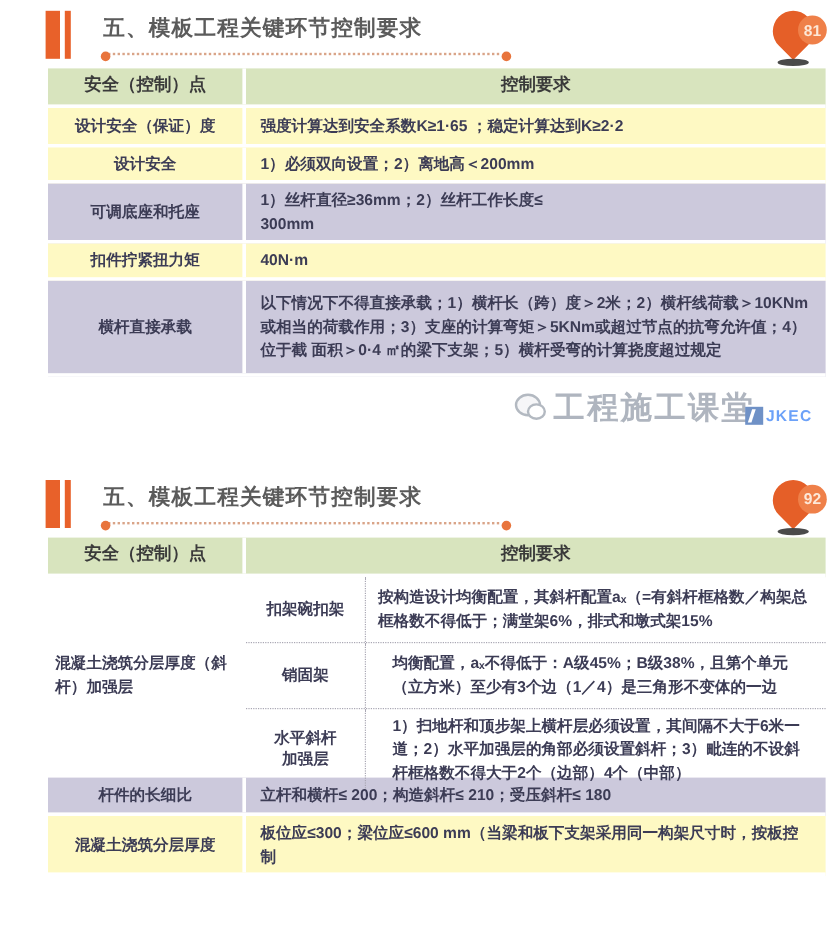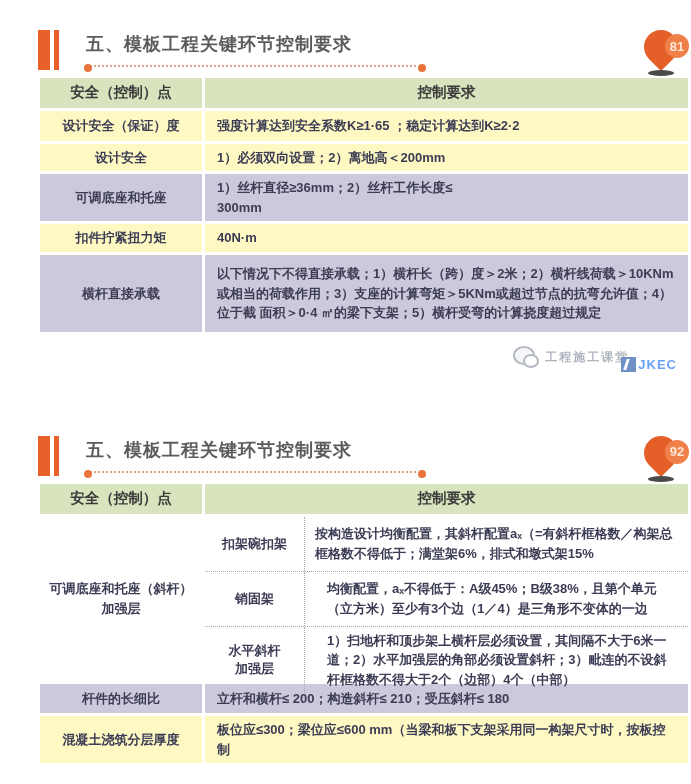--- a/index.html
+++ b/index.html
@@ -1,19 +1,19 @@
 <!DOCTYPE html>
 <html><head>
 <meta charset="utf-8">
 <style>
   * { margin:0; padding:0; box-sizing:border-box; }
   html,body { width:691px; background:#ffffff; font-family:"Liberation Sans","DejaVu Sans",sans-serif; }
   body { height:784px; overflow:hidden; }
 
-  .slide { position:relative; padding-top:24px; }
+  .slide { position:relative; padding-top:3px; }
   .slide + .slide { margin-top:34px; }
 
   
   .slide-head { position:relative; margin-left:38px; height:52px; }
   .accent-bars { position:absolute; left:0; top:6px; display:flex; gap:4px; height:40px; }
   .bar-thick { width:12px; background:#E8612A; }
   .bar-thin  { width:5px;  background:#E8612A; }
   .title-wrap { margin-left:48px; padding-top:8px; width:330px; }
   .slide-title { font-size:18px; font-weight:bold; color:#5b5b5b; letter-spacing:1px; }
   .dotted-line { position:relative; margin-top:7px; border-bottom:2px dotted #d9a488; height:4px; }
@@ -30,21 +30,21 @@
   .pin-shadow { position:absolute; left:7px; top:42px; width:26px; height:6px; border-radius:50%; background:#4a4a4a; }
 
   
   .ctl-table { margin:2px 3px 0 40px; width:648px; font-weight:bold; color:#3c3c55; }
   .t-row { display:grid; grid-template-columns:165px 1fr; border-bottom:3px solid #ffffff; }
   .t-row.header { background:#D8E4BE; color:#3a3a3a; }
   .t-row.header .cell { font-size:14.5px; }
   .bg-white { background:#fef9c3; }
   .bg-purple { background:#CCC9DC; }
   .cell { display:flex; align-items:center; font-size:13px; line-height:1.5; }
-  .cell.point { justify-content:center; text-align:center; border-right:3px solid #ffffff; padding:3px 6px; }
+  .cell.point { justify-content:center; border-right:3px solid #ffffff; padding:3px 6px; }
   .cell.req { padding:4px 12px; white-space:pre-line; }
   .cell.center { justify-content:center; text-align:center; }
 
   
   .merged { display:grid; grid-template-columns:165px 1fr; background:#ffffff; border-bottom:3px solid #ffffff; }
   .merged .point { border-right:3px solid #ffffff; }
   .sub-rows { display:flex; flex-direction:column; }
   .sub-row { display:grid; grid-template-columns:100px 1fr; flex:1; }
   .sub-row + .sub-row { border-top:1px dotted #a9a7b3;gap:12px; }
   .sub-type { display:flex; align-items:center; justify-content:center; text-align:center;
@@ -57,21 +57,21 @@
   .h44{min-height:44px}.h50{min-height:50px}.h48{min-height:48px}
   .h32{min-height:32px}.h45{min-height:45px}
 
   
   .watermark { display:flex; justify-content:flex-end; align-items:center; margin:8px 14px 0 0; opacity:.75; }
   .wm-bubble { position:relative; width:26px; height:22px; margin-right:6px; }
   .wm-bubble::before { content:""; position:absolute; left:0; top:0; width:18px; height:15px;
       background:#f3f4f6; border:2px solid #9aa2ad; border-radius:50%; }
   .wm-bubble::after { content:""; position:absolute; right:0; bottom:0; width:12px; height:10px;
       background:#ffffff; border:2px solid #9aa2ad; border-radius:50%; }
-  .wm-text { font-size:12px; font-weight:bold; color:#959daa; letter-spacing:2px; }
+  .wm-text { font-size:26px; font-weight:bold; color:#959daa; letter-spacing:2px; }
   .wm-logo { display:flex; align-items:flex-end; margin-left:-8px; margin-top:14px; }
   .logo-sq { width:15px; height:15px; background:#3F6DB4; position:relative; margin-right:2px; }
   .logo-sq::after { content:""; position:absolute; left:4px; top:2px; width:3px; height:11px;
       background:#ffffff; transform:skewX(-18deg); }
   .logo-text { font-size:13px; font-weight:bold; color:#3b82f6; letter-spacing:1px; }
 </style>
 </head>
 <body>
 
 <section class="slide">
@@ -152,21 +152,21 @@
     </div>
   </div>
 
   <div class="ctl-table">
     <div class="t-row header h30">
       <div class="cell point">安全（控制）点</div>
       <div class="cell req center">控制要求</div>
     </div>
 
     <div class="merged">
-      <div class="cell point">可调底座和托座（斜杆）加强层</div>
+      <div class="cell point">混凝土浇筑分层厚度（斜杆）加强层</div>
       <div class="sub-rows">
         <div class="sub-row h44">
           <div class="sub-type">扣架碗扣架</div>
           <div class="sub-req">按构造设计均衡配置，其斜杆配置aₓ（=有斜杆框格数／构架总框格数不得低于；满堂架6%，排式和墩式架15%</div>
         </div>
         <div class="sub-row h50">
           <div class="sub-type">销固架</div>
           <div class="sub-req">均衡配置，aₓ不得低于：A级45%；B级38%，且第个单元（立方米）至少有3个边（1／4）是三角形不变体的一边</div>
         </div>
         <div class="sub-row h48">

